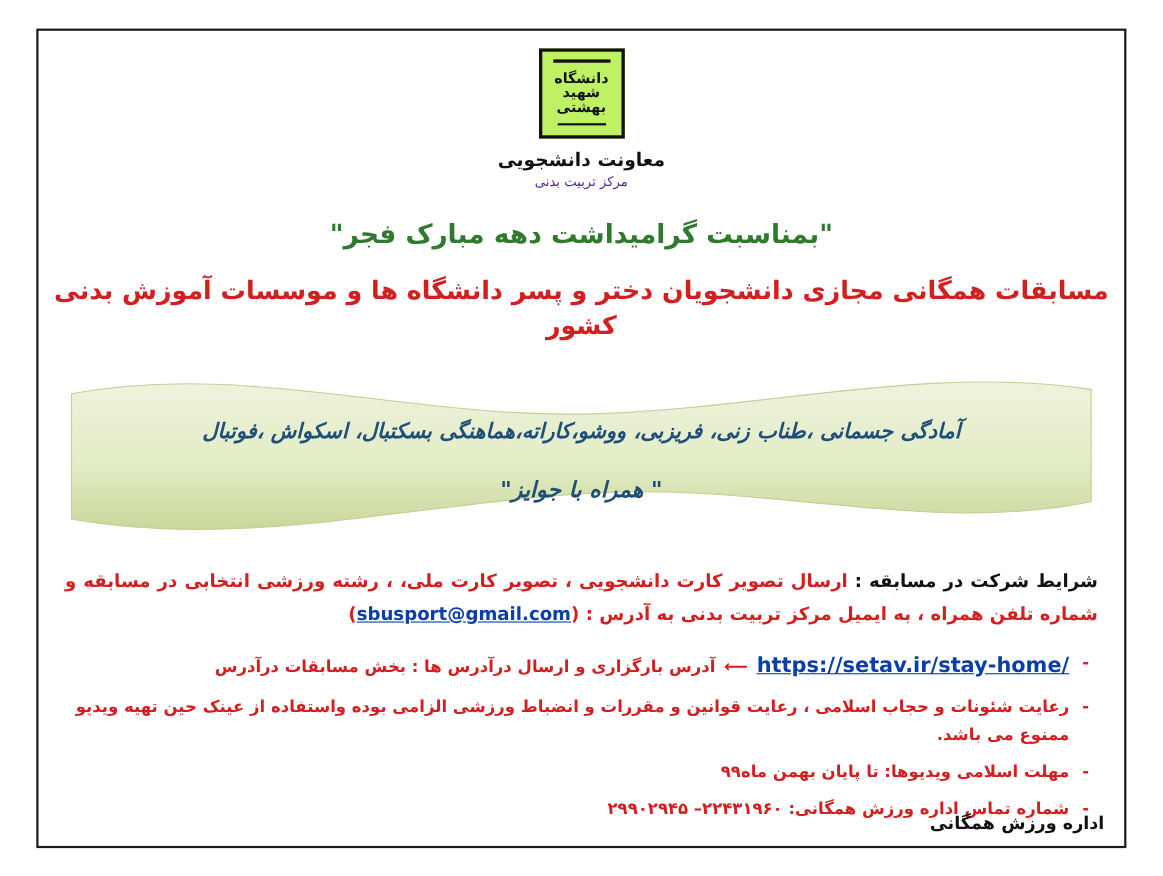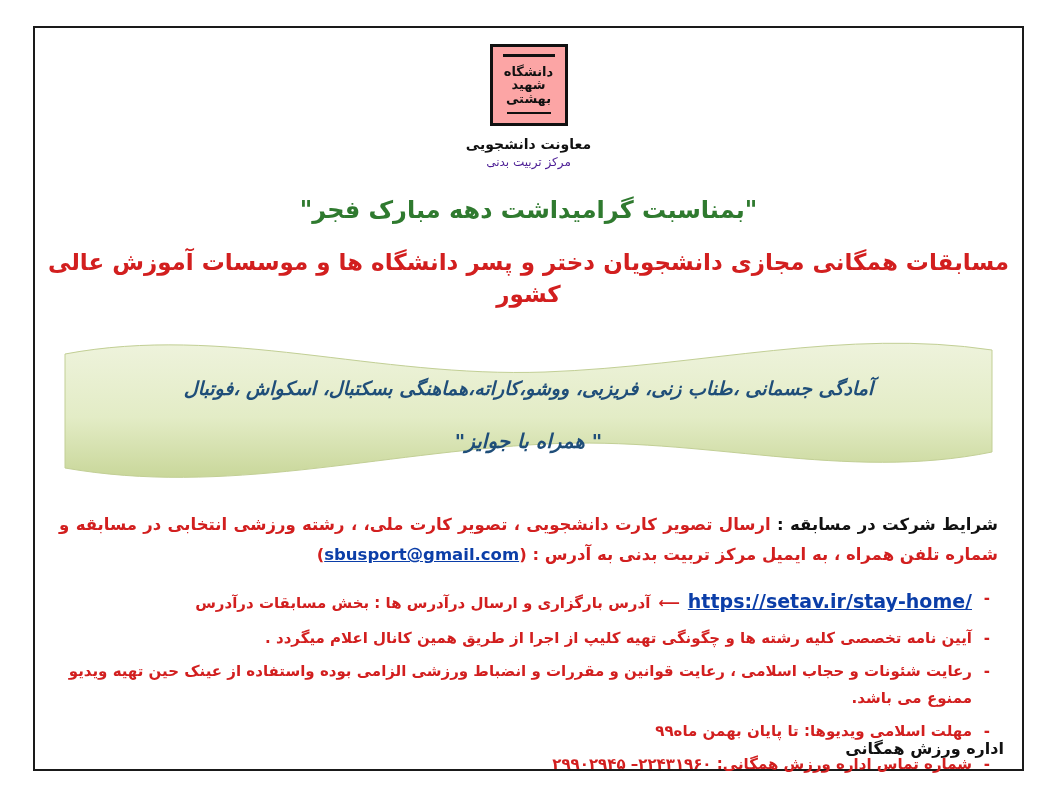--- a/index.html
+++ b/index.html
@@ -42,21 +42,21 @@
     text-align: center;
     margin-top: 6px;
   }
   .logo-mark {
     display: inline-block;
     width: 78px;
     height: 82px;
     border: 3px solid #111;
     box-sizing: border-box;
     position: relative;
-    background: #fca5a5;
+    background: #bef264;
   }
   .logo-mark .glyph {
     position: absolute;
     inset: 4px;
     display: flex;
     align-items: center;
     justify-content: center;
     font-size: 13px;
     line-height: 1.05;
     color: #111;
@@ -70,21 +70,21 @@
     height: 3px;
     background: #111;
   }
   .logo-mark .bar-bottom {
     position: absolute;
     left: 14px; right: 14px; bottom: 9px;
     height: 2px;
     background: #111;
   }
   .logo-line1 {
-    font-size: 14px;
+    font-size: 17px;
     font-weight: bold;
     color: #111;
     margin-top: 6px;
     line-height: 1.25;
   }
   .logo-line2 {
     font-size: 12px;
     color: #4c1d95;
     margin-top: 1px;
     line-height: 1.25;
@@ -245,21 +245,21 @@
       <div class="logo-mark">
         <div class="bar-top"></div>
         <div class="glyph">دانشگاه شهید بهشتی</div>
         <div class="bar-bottom"></div>
       </div>
       <div class="logo-line1">معاونت دانشجویی</div>
       <div class="logo-line2">مرکز تربیت بدنی</div>
     </div>
 
     <div class="title-green">"بمناسبت گرامیداشت دهه مبارک فجر"</div>
-    <div class="title-red">مسابقات همگانی مجازی دانشجویان دختر و پسر دانشگاه ها و موسسات آموزش عالی کشور</div>
+    <div class="title-red">مسابقات همگانی مجازی دانشجویان دختر و پسر دانشگاه ها و موسسات آموزش بدنی کشور</div>
 
     <div class="wave-wrap">
       <svg width="967" height="160" viewBox="0 0 967 160">
         <defs>
           <linearGradient id="gw" x1="0" y1="0" x2="0" y2="1">
             <stop offset="0%" stop-color="#eef3dc"></stop>
             <stop offset="55%" stop-color="#e3ecc6"></stop>
             <stop offset="100%" stop-color="#c9d79a"></stop>
           </linearGradient>
         </defs>
@@ -276,21 +276,20 @@
     </div>
 
     <ul class="bullets">
       <li>
         <span class="row-link">
           <span class="link-url">https://setav.ir/stay-home/</span>
           <span class="arrow">⟵</span>
           <span>آدرس بارگزاری و ارسال درآدرس ها : بخش مسابقات درآدرس</span>
         </span>
       </li>
-      <li>آیین نامه تخصصی کلیه رشته ها و چگونگی تهیه کلیپ از اجرا از طریق همین کانال اعلام میگردد .</li>
       <li>رعایت شئونات و حجاب اسلامی ، رعایت قوانین و مقررات و انضباط ورزشی الزامی بوده واستفاده از عینک حین تهیه ویدیو ممنوع می باشد.</li>
       <li class="li-center">مهلت اسلامی ویدیوها: تا پایان بهمن ماه۹۹</li>
       <li class="li-phone">
         <span>شماره تماس اداره ورزش همگانی:</span>
         <span class="phone-num">۲۹۹۰۲۹۴۵ –۲۲۴۳۱۹۶۰</span>
       </li>
     </ul>
 
   </div>
 

